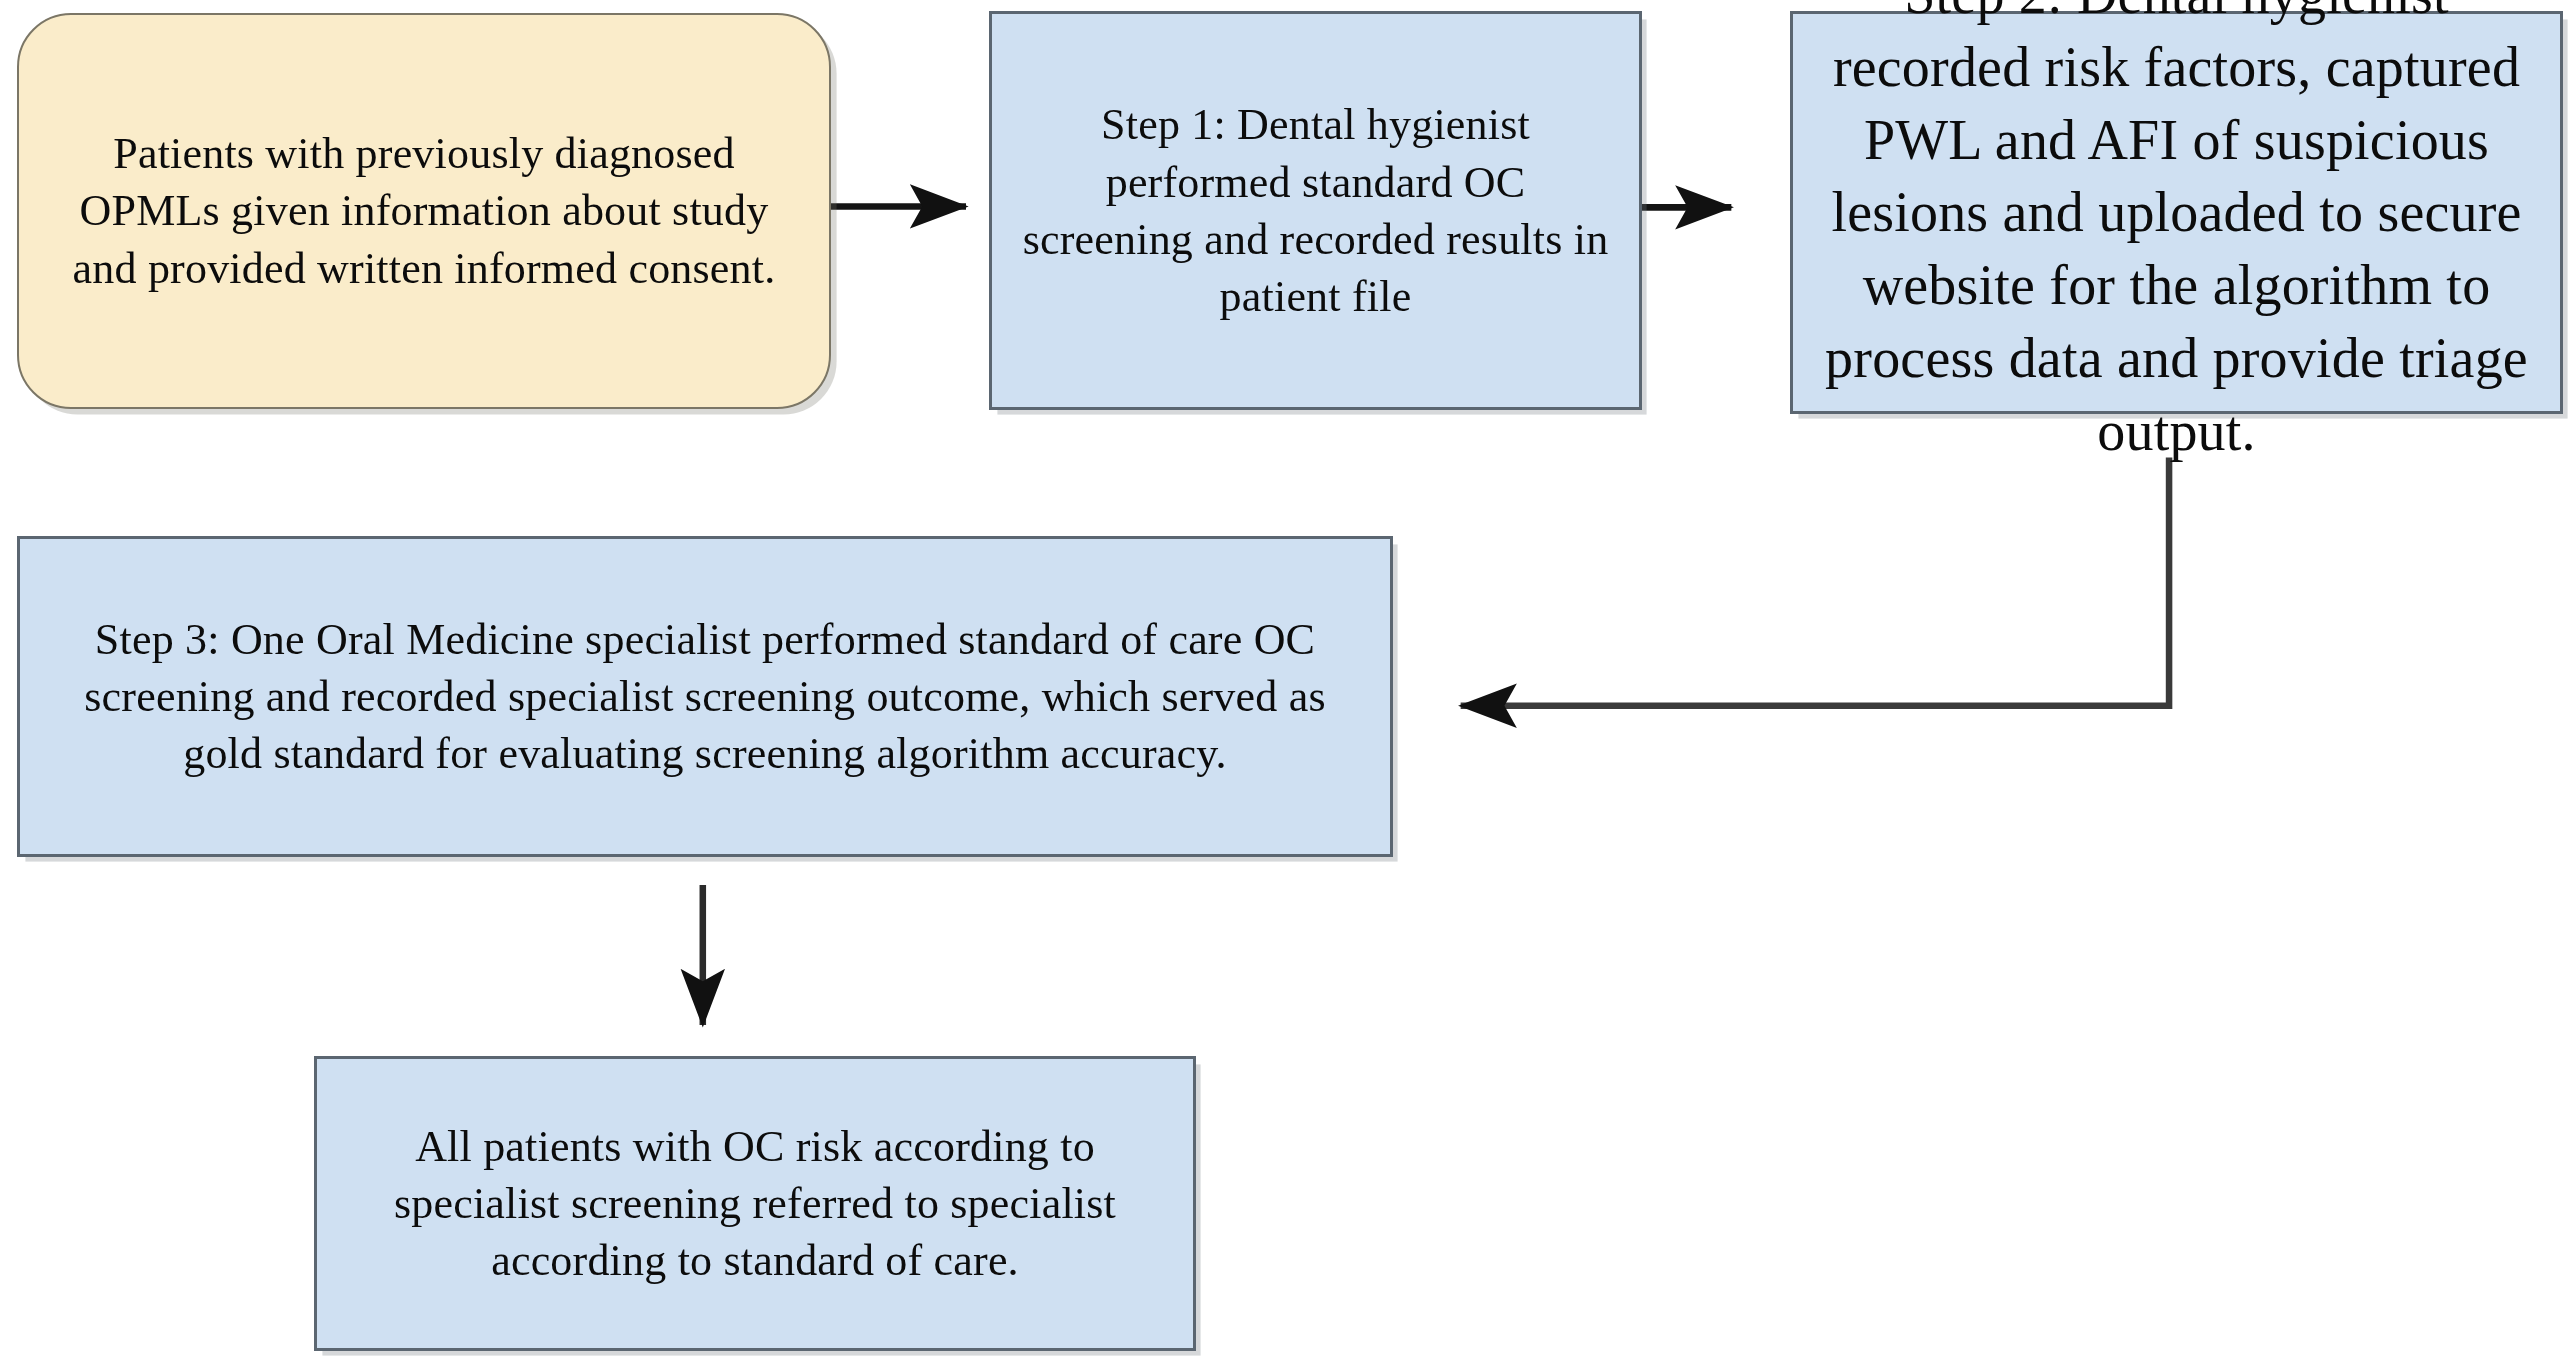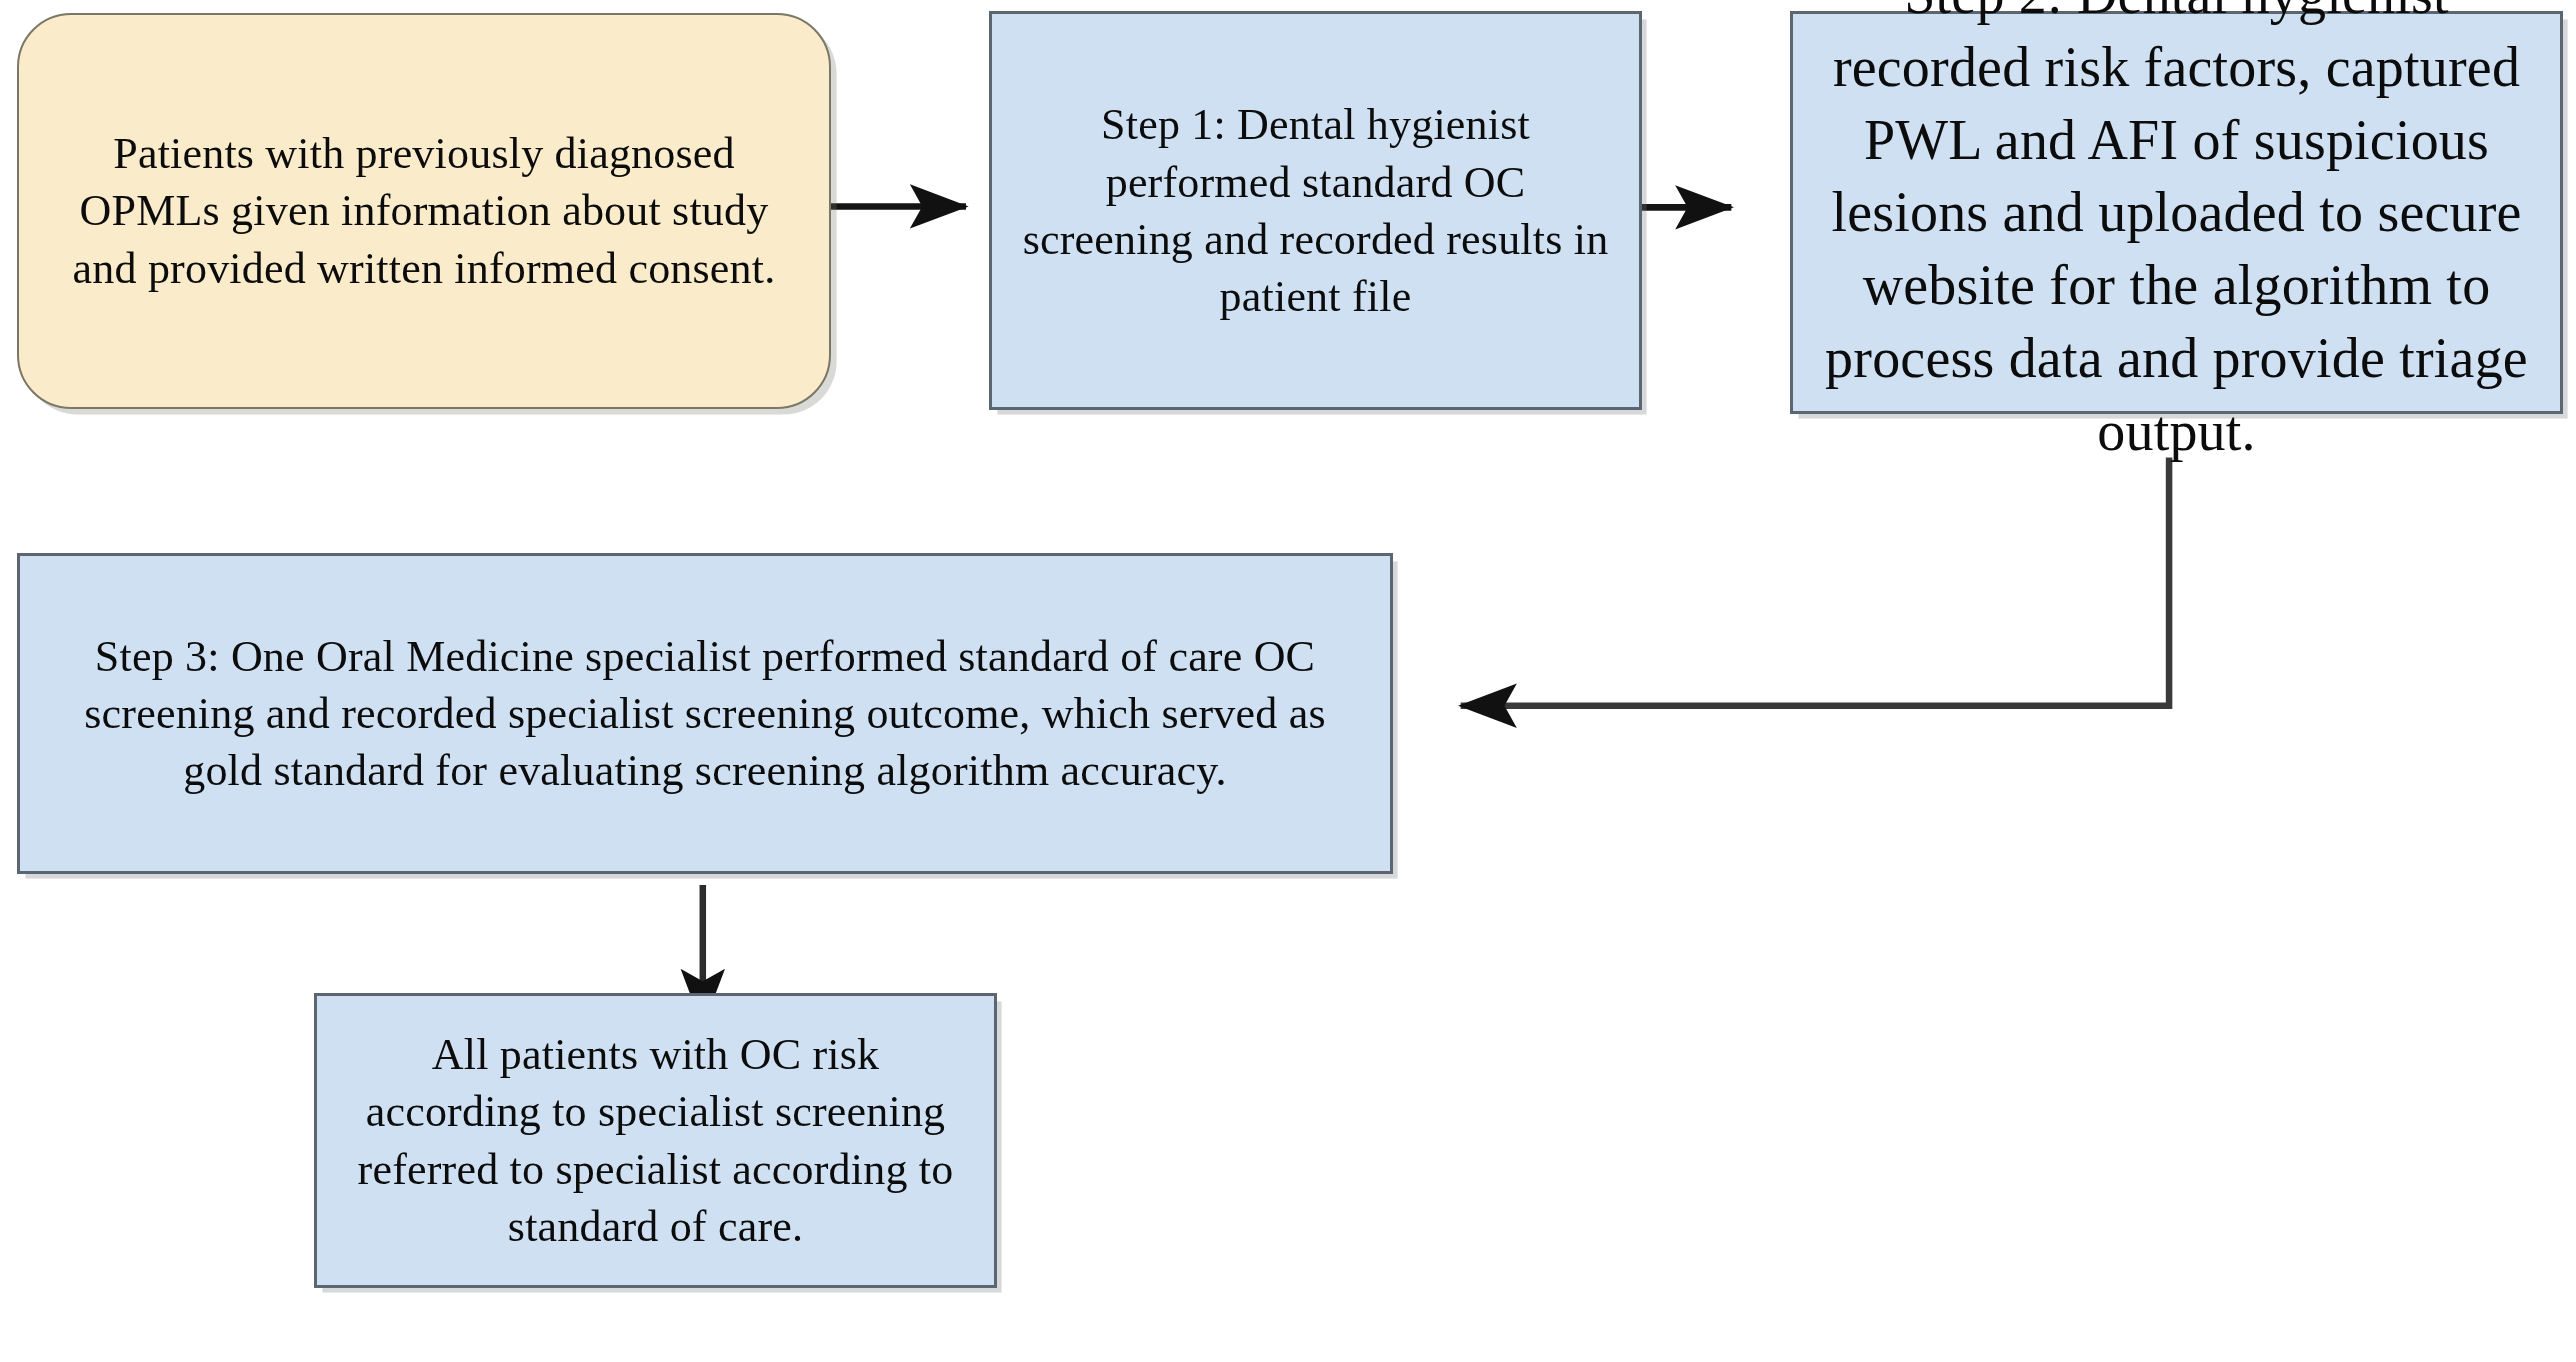--- a/index.html
+++ b/index.html
@@ -75,31 +75,31 @@
     left: 1790px;
     top: 11.2px;
     width: 773px;
     height: 403px;
     font-size: 56px;
     padding: 11.2px 20.5px;
   }
 
   #node-step3 {
     left: 17px;
-    top: 553px;
+    top: 536px;
     width: 1376px;
     height: 321px;
     font-size: 44px;
     padding: 9.3px 32px;
   }
 
   #node-referral {
     left: 314px;
-    top: 993px;
-    width: 683px;
+    top: 1056px;
+    width: 882px;
     height: 295px;
     font-size: 44px;
     padding: 9.3px 24px;
   }
 </style>
 </head>
 <body>
 
 <svg id="flow-canvas" viewBox="0 0 2760 1460" aria-hidden="true">
   <defs>

